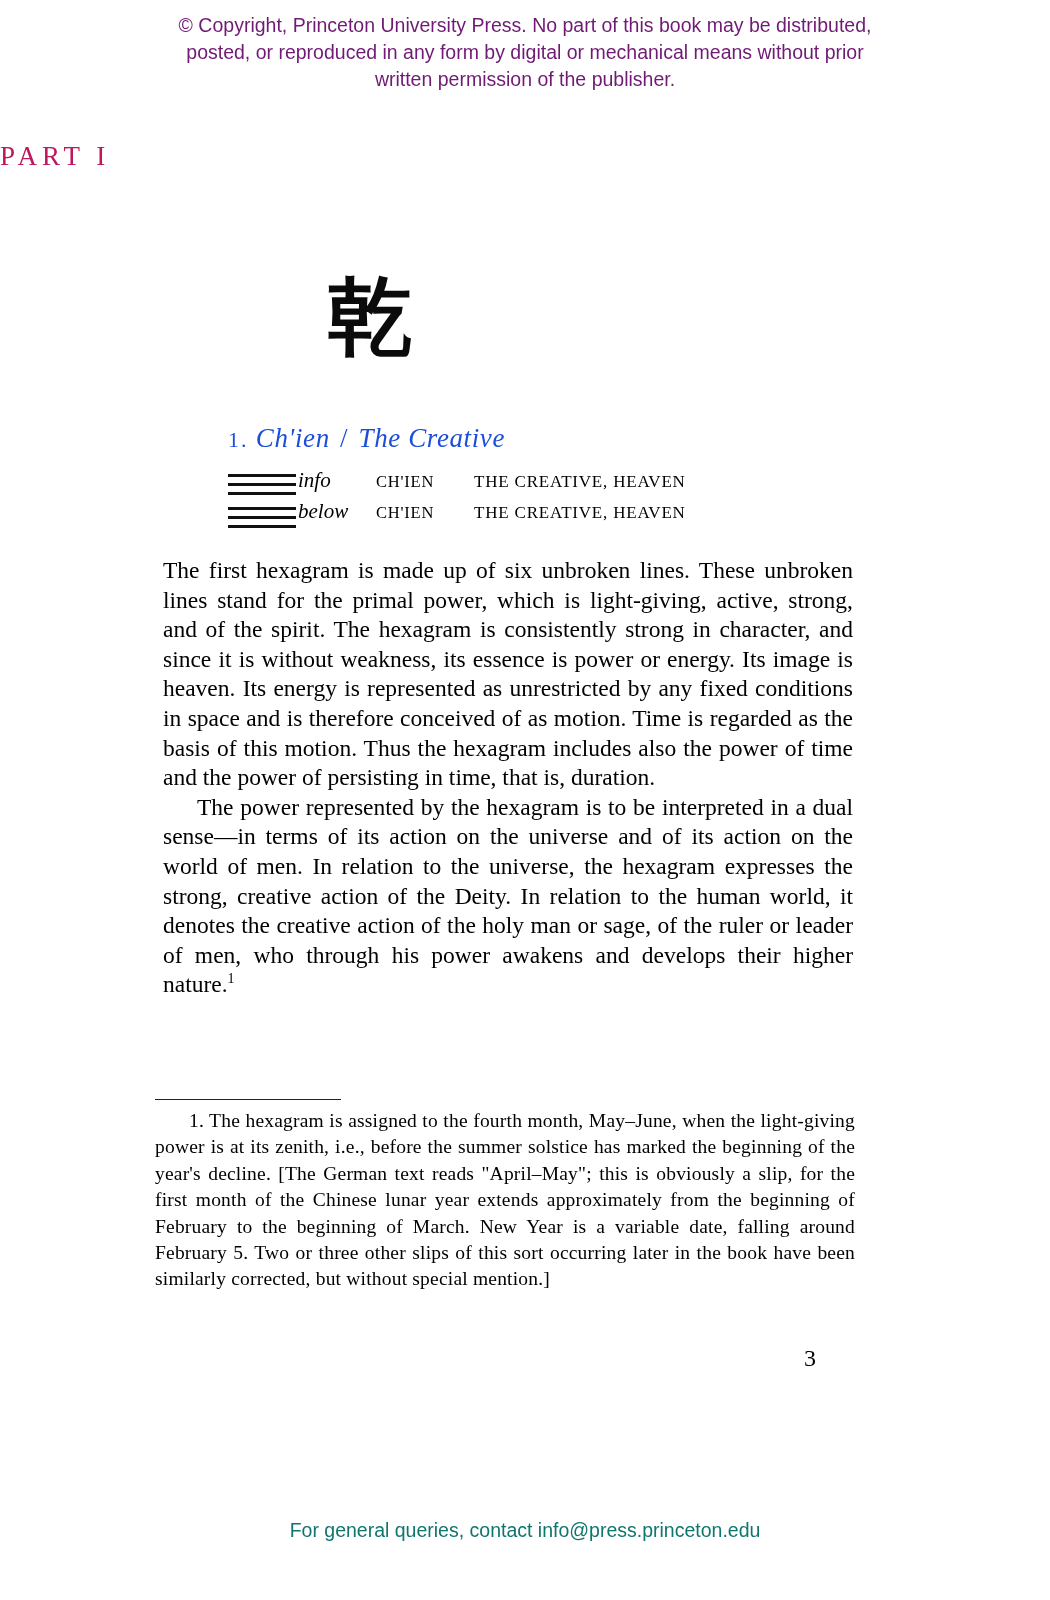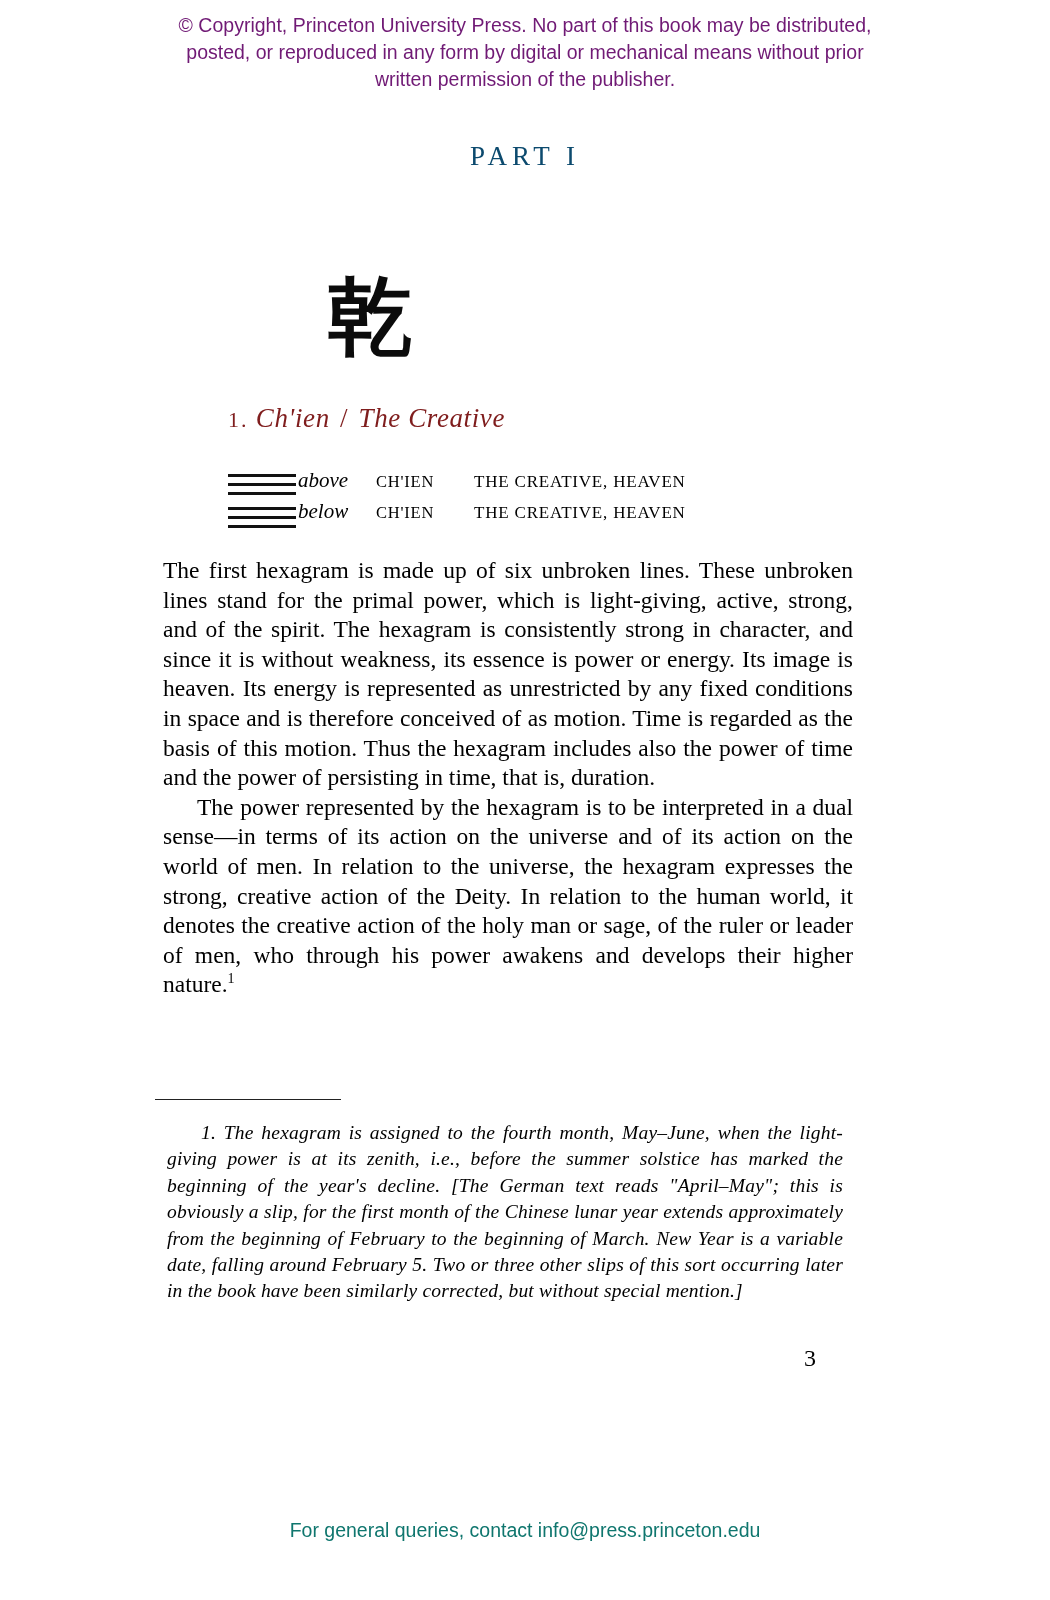--- a/index.html
+++ b/index.html
@@ -28,51 +28,51 @@
     line-height: 27px;
     color: #701a75;
   }
 
   
   .part-heading {
     position: absolute;
     top: 141px;
     left: 0;
     width: 1050px;
-    text-align: center;
+    text-align: left;
     font-family: "Liberation Serif", serif;
     font-size: 27px;
     letter-spacing: 5px;
-    color: #0c4a6e;
+    color: #be185d;
   }
 
   
   .glyph {
     position: absolute;
     top: 268px;
     left: 300px;
     width: 140px;
     text-align: center;
     font-family: "DejaVu Sans", sans-serif;
     font-size: 86px;
     line-height: 96px;
     font-weight: bold;
     color: #0b0b0b;
   }
 
   
   .hexagram-title {
     position: absolute;
-    top: 403px;
+    top: 423px;
     left: 228px;
     font-family: "Liberation Serif", serif;
     font-size: 27px;
     font-style: italic;
     letter-spacing: 0.6px;
-    color: #7f1d1d;
+    color: #1d4ed8;
   }
   .hexagram-title .num {
     font-style: normal;
     font-size: 22px;
     letter-spacing: 2px;
   }
   .hexagram-title .slash {
     font-style: normal;
     padding: 0 3px;
   }
@@ -161,23 +161,22 @@
     position: absolute;
     top: 1108px;
     left: 155px;
     width: 700px;
     font-size: 19.5px;
     line-height: 26.4px;
     text-align: justify;
     letter-spacing: 0.2px;
   }
   .footnote p {
-    margin: 12px;
+    margin: 0;
     text-indent: 34px;
-    font-style: italic;
   }
 
   
   .page-number {
     position: absolute;
     top: 1345px;
     left: 780px;
     width: 60px;
     text-align: center;
     font-size: 24px;
@@ -217,21 +216,21 @@
       <div class="line-bar"></div>
       <div class="line-bar"></div>
       <div class="line-bar"></div>
       <div class="line-gap"></div>
       <div class="line-bar"></div>
       <div class="line-bar"></div>
       <div class="line-bar"></div>
     </div>
     <div class="labels-col">
       <div class="tri-row">
-        <span class="tri-pos">above</span>
+        <span class="tri-pos">info</span>
         <span class="tri-name">CH'IEN</span>
         <span class="tri-desc">THE CREATIVE, HEAVEN</span>
       </div>
       <div class="tri-row">
         <span class="tri-pos">below</span>
         <span class="tri-name">CH'IEN</span>
         <span class="tri-desc">THE CREATIVE, HEAVEN</span>
       </div>
     </div>
   </div>

